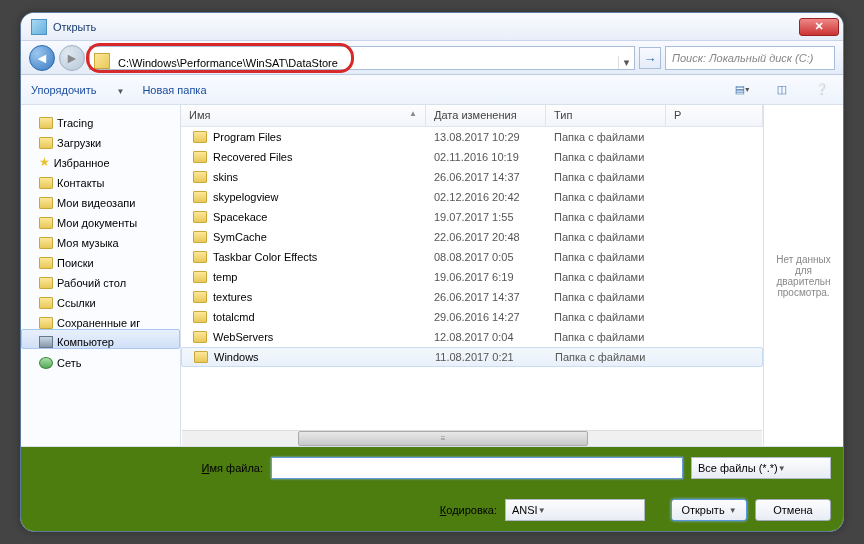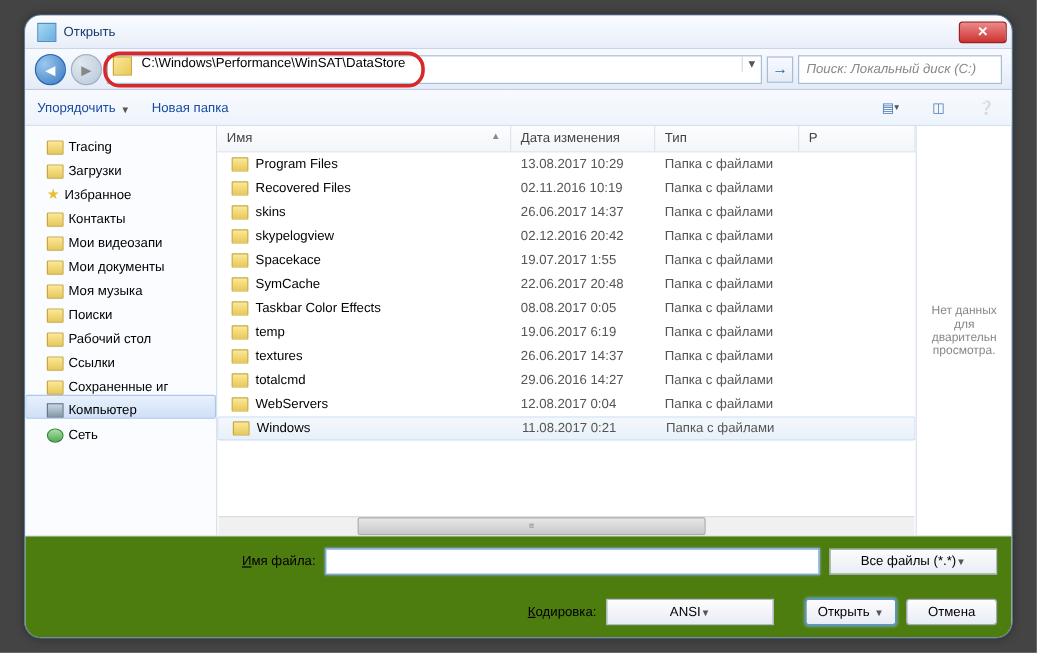--- a/index.html
+++ b/index.html
@@ -5,29 +5,29 @@
 *{box-sizing:border-box;margin:0;padding:0;font-family:"Segoe UI",Tahoma,sans-serif;font-size:11px}
 body{background:#444;width:864px;height:544px;padding:12px 20px}
 .window{background:#fff;border:1px solid #5a7aa0;border-radius:14px;box-shadow:0 0 8px rgba(0,0,0,.3);height:100%;display:flex;flex-direction:column;overflow:hidden}
 .titlebar{background:linear-gradient(#fafcff,#e8eef9);height:28px;display:flex;align-items:center;padding:0 4px;border-bottom:1px solid #c8d4e8}
 .title-icon{width:16px;height:16px;background:linear-gradient(135deg,#a8d8f0,#68b0e0);border:1px solid #5090c0;margin:0 6px}
 .title-text{flex:1;color:#1a3c6e}
 .close-btn{width:40px;height:18px;background:linear-gradient(#e88,#c33);border:1px solid #922;border-radius:3px;display:flex;align-items:center;justify-content:center;color:#fff;font-weight:bold}
 .navbar{background:linear-gradient(#f8faff,#e4ecf8);height:34px;display:flex;align-items:center;padding:4px 8px;gap:4px;border-bottom:1px solid #c0cde0}
 .nav-btn{width:26px;height:26px;border-radius:50%;background:radial-gradient(circle at 30% 30%,#9cc8f0,#3878c0);border:1px solid #2868b0;display:flex;align-items:center;justify-content:center;color:#fff;font-size:14px}
 .nav-btn.fwd{background:radial-gradient(circle at 30% 30%,#e0e8f0,#b8c8d8);border-color:#a0b0c0;color:#888}
-.addr-wrap{flex:1;display:flex;align-items:flex-start;height:24px;border:1px solid #a8bdd8;background:#fff;position:relative}
+.addr-wrap{flex:1;display:flex;align-items:flex-end;height:24px;border:1px solid #a8bdd8;background:#fff;position:relative}
 .addr-highlight{position:absolute;left:-4px;top:-4px;right:280px;bottom:-4px;border:3px solid #d82828;border-radius:14px;pointer-events:none}
 .addr-icon{width:16px;height:16px;margin:0 4px;background:linear-gradient(135deg,#fde89a,#e8c858);border:1px solid #c8a838}
 .addr-text{flex:1;padding:0 4px}
 .addr-drop{width:16px;text-align:center;color:#555;border-left:1px solid #ddd}
 .go-btn{width:22px;height:22px;border:1px solid #a8bdd8;background:linear-gradient(#f8faff,#e4ecf8);display:flex;align-items:center;justify-content:center;color:#2868b0;font-size:13px}
 .search-box{width:170px;height:24px;border:1px solid #a8bdd8;background:#fff;padding:0 6px;color:#888;font-style:italic;display:flex;align-items:center}
 .toolbar{background:linear-gradient(#f8faff,#eef4fc);height:30px;display:flex;align-items:center;padding:0 10px;gap:18px;border-bottom:1px solid #d8e0ec}
-.tool-link{color:#1a4ca0;display:flex;align-items:flex-end;gap:4px}
+.tool-link{color:#1a4ca0;display:flex;align-items:flex-end;gap:20px}
 .tool-drop{font-size:8px;color:#555}
 .tool-spacer{flex:1}
 .tool-icon{width:22px;height:20px;border:1px solid transparent;display:flex;align-items:center;justify-content:center;color:#4878b0}
 .content{flex:1;display:flex;overflow:hidden;border-bottom:1px solid #d8e0ec}
 .tree{width:160px;border-right:1px solid #d8e0ec;overflow-y:auto;padding:4px 0;background:#fafcff}
 .tree-item{display:flex;align-items:flex-end;height:20px;padding:0 0 0 18px;gap:4px;white-space:nowrap}
 .tree-item.sel{background:linear-gradient(#e8f0fc,#d0e0f8);border:1px solid #a8c8f0;border-radius:2px;padding-left:17px}
 .ti-folder{width:14px;height:12px;background:linear-gradient(180deg,#fde89a,#e8c858);border:1px solid #c8a838;border-radius:1px}
 .ti-star{color:#e8c030;font-size:12px}
 .ti-comp{width:14px;height:12px;background:linear-gradient(#c8d8e8,#8898a8);border:1px solid #687888}
@@ -49,21 +49,21 @@
 .f-icon{width:14px;height:12px;background:linear-gradient(180deg,#fde89a,#e8c858);border:1px solid #c8a838;border-radius:1px}
 .hscroll{height:16px;background:#f0f0f0;border-top:1px solid #ddd;position:relative;margin:0 1px}
 .hscroll-thumb{position:absolute;left:20%;width:50%;height:100%;background:linear-gradient(#e8e8e8,#c8c8c8);border:1px solid #aaa;border-radius:2px;display:flex;align-items:center;justify-content:center;color:#888;font-size:8px}
 .preview{width:80px;border-left:1px solid #d8e0ec;display:flex;align-items:center;justify-content:center;padding:8px;color:#888;text-align:center;font-size:10px}
 .footer{background:#4d7c0f;padding:10px 12px;display:flex;flex-direction:column;gap:20px}
 .footer-row{display:flex;align-items:center;gap:8px;justify-content:flex-end}
 .f-label{text-align:right;width:230px}
 .f-label u{text-decoration:underline}
 .f-input{flex:1;height:22px;border:1px solid #b0b8c8;background:#fff;padding:0 4px}
 .f-input.sel{border-color:#6898d8;box-shadow:0 0 2px #88b8f0}
-.f-combo{width:140px;height:22px;border:1px solid #b0b8c8;background:linear-gradient(#fdfdfe,#e8ecf4);padding:0 6px;display:flex;align-items:center;justify-content:center}
+.f-combo{width:140px;height:22px;border:1px solid #b0b8c8;background:linear-gradient(#fdfdfe,#e8ecf4);padding:0 6px;display:flex;align-items:center;justify-content:flex-start}
 .f-btn{width:76px;height:22px;border:1px solid #a0a8b8;background:linear-gradient(#fdfdfe,#e8ecf4);border-radius:3px;display:flex;align-items:center;justify-content:center}
 .f-btn.primary{border-color:#5898e0;box-shadow:0 0 3px #88b8f0}
 </style>
 </head>
 <body>
 
 <div class="window">
   <div class="titlebar">
     <div class="title-icon"></div>
     <div class="title-text">Открыть</div>

